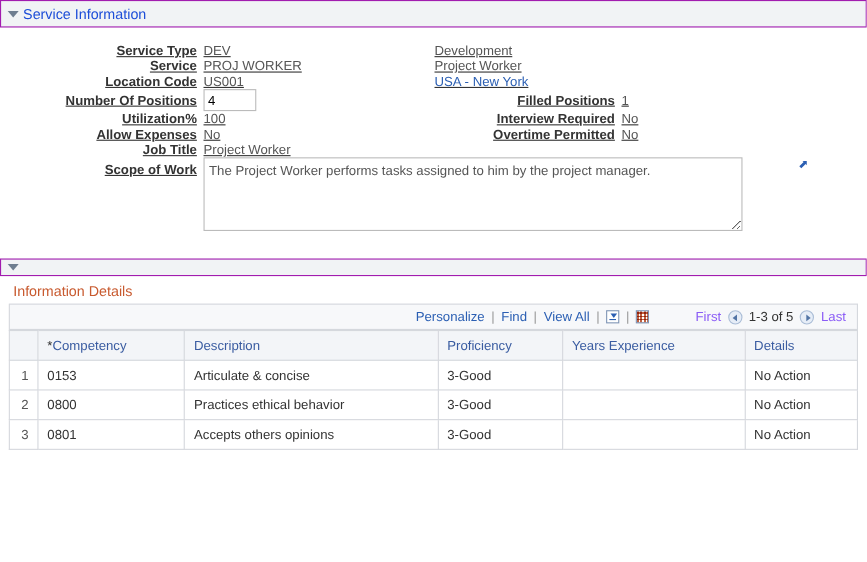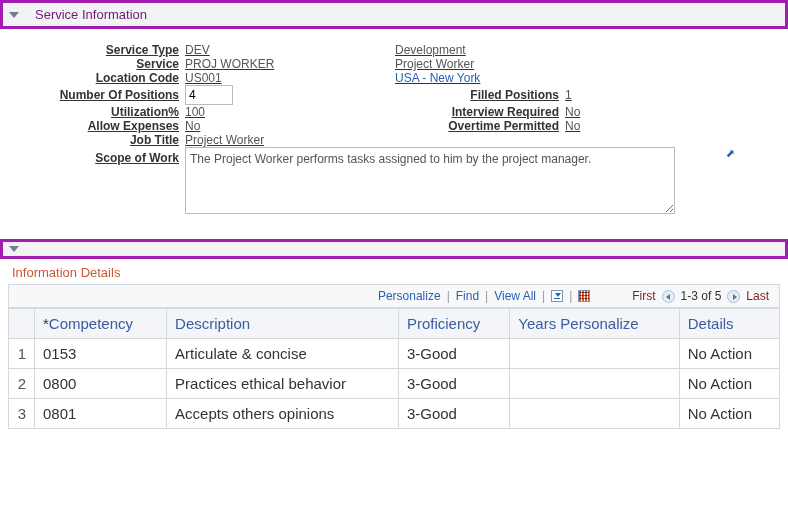--- a/index.html
+++ b/index.html
@@ -7,27 +7,27 @@
     margin: 0; padding: 0;
     font-family: Arial, Helvetica, sans-serif;
     font-size: 12px;
     color: #333;
     background: #fff;
     width: 788px;
   }
   .section { margin-bottom: 12px; }
   .sec-header {
     background: #f1f3f5;
-    border: 3px solid #a21caf;
+    border: 1px solid #a21caf;
     padding: 4px 6px;
-    color: #701a75;
+    color: #1d4ed8;
     font-size: 13px;
     display: flex;
     align-items: center;
-    gap: 16px;
+    gap: 4px;
   }
   .tw-icon {
     width: 0; height: 0; display:inline-block;
     border-left: 5px solid transparent;
     border-right: 5px solid transparent;
     border-top: 6px solid #6f7e90;
   }
   .form-grid {
     display: grid;
     grid-template-columns: 175px 210px 170px 150px;
@@ -77,28 +77,28 @@
     width:0; height:0; border-top:3px solid transparent; border-bottom:3px solid transparent;
   }
   .nav-icn.l::after { border-right:4px solid #5274a5; left:3px;}
   .nav-icn.r::after { border-left:4px solid #5274a5; left:5px;}
   .small-ic { display:inline-block; width:12px; height:12px; border:1px solid #7e94b5; vertical-align:middle; position:relative; background:#fff;}
   .small-ic.dl::after{content:"";position:absolute;left:3px;top:2px;width:0;height:0;border-left:3px solid transparent;border-right:3px solid transparent;border-top:4px solid #2b5fb3;}
   .small-ic.dl::before{content:"";position:absolute;left:2px;top:7px;width:6px;height:1px;background:#2b5fb3;}
   .small-ic.gr { background: repeating-linear-gradient(90deg,#c06040 0 2px,#fff 2px 3px), repeating-linear-gradient(0deg,#fff 0 2px,#c06040 2px 3px); background-blend-mode:multiply;}
   table.dg { width:100%; border-collapse:collapse; }
   table.dg th, table.dg td {
-    border: 1px solid #d5d8dd; padding: 6px 8px; font-size:15px;
+    border: 1px solid #d5d8dd; padding: 6px 8px; font-size:12px;
     text-align:left;
   }
   table.dg th { background:#f3f5f8; color:#3a5ca1; font-weight:normal; }
   table.dg th .req { color:#3a5ca1; }
   table.dg th .ast { color:#333; }
   table.dg td.rn { text-align:right; color:#555; width:26px;}
-  .first-last { color:#7f1d1d; cursor:default;}
+  .first-last { color:#8b5cf6; cursor:default;}
 </style>
 </head>
 <body>
 
 <div class="section">
   <div class="sec-header">
     <span class="tw-icon"></span>
     <span>Service Information</span>
   </div>
   <div class="form-grid">
@@ -166,21 +166,21 @@
       <span class="nav-icn r"></span>
       <span class="first-last">Last</span>
     </div>
     <table class="dg">
       <thead>
       <tr>
         <th></th>
         <th><span class="ast">*</span><span class="req">Competency</span></th>
         <th>Description</th>
         <th>Proficiency</th>
-        <th>Years Personalize</th>
+        <th>Years Experience</th>
         <th>Details</th>
       </tr>
       </thead>
       <tbody id="grid-body">
           <tr>
             <td class="rn">1</td>
             <td>0153</td>
             <td>Articulate &amp; concise</td>
             <td>3-Good</td>
             <td></td>

